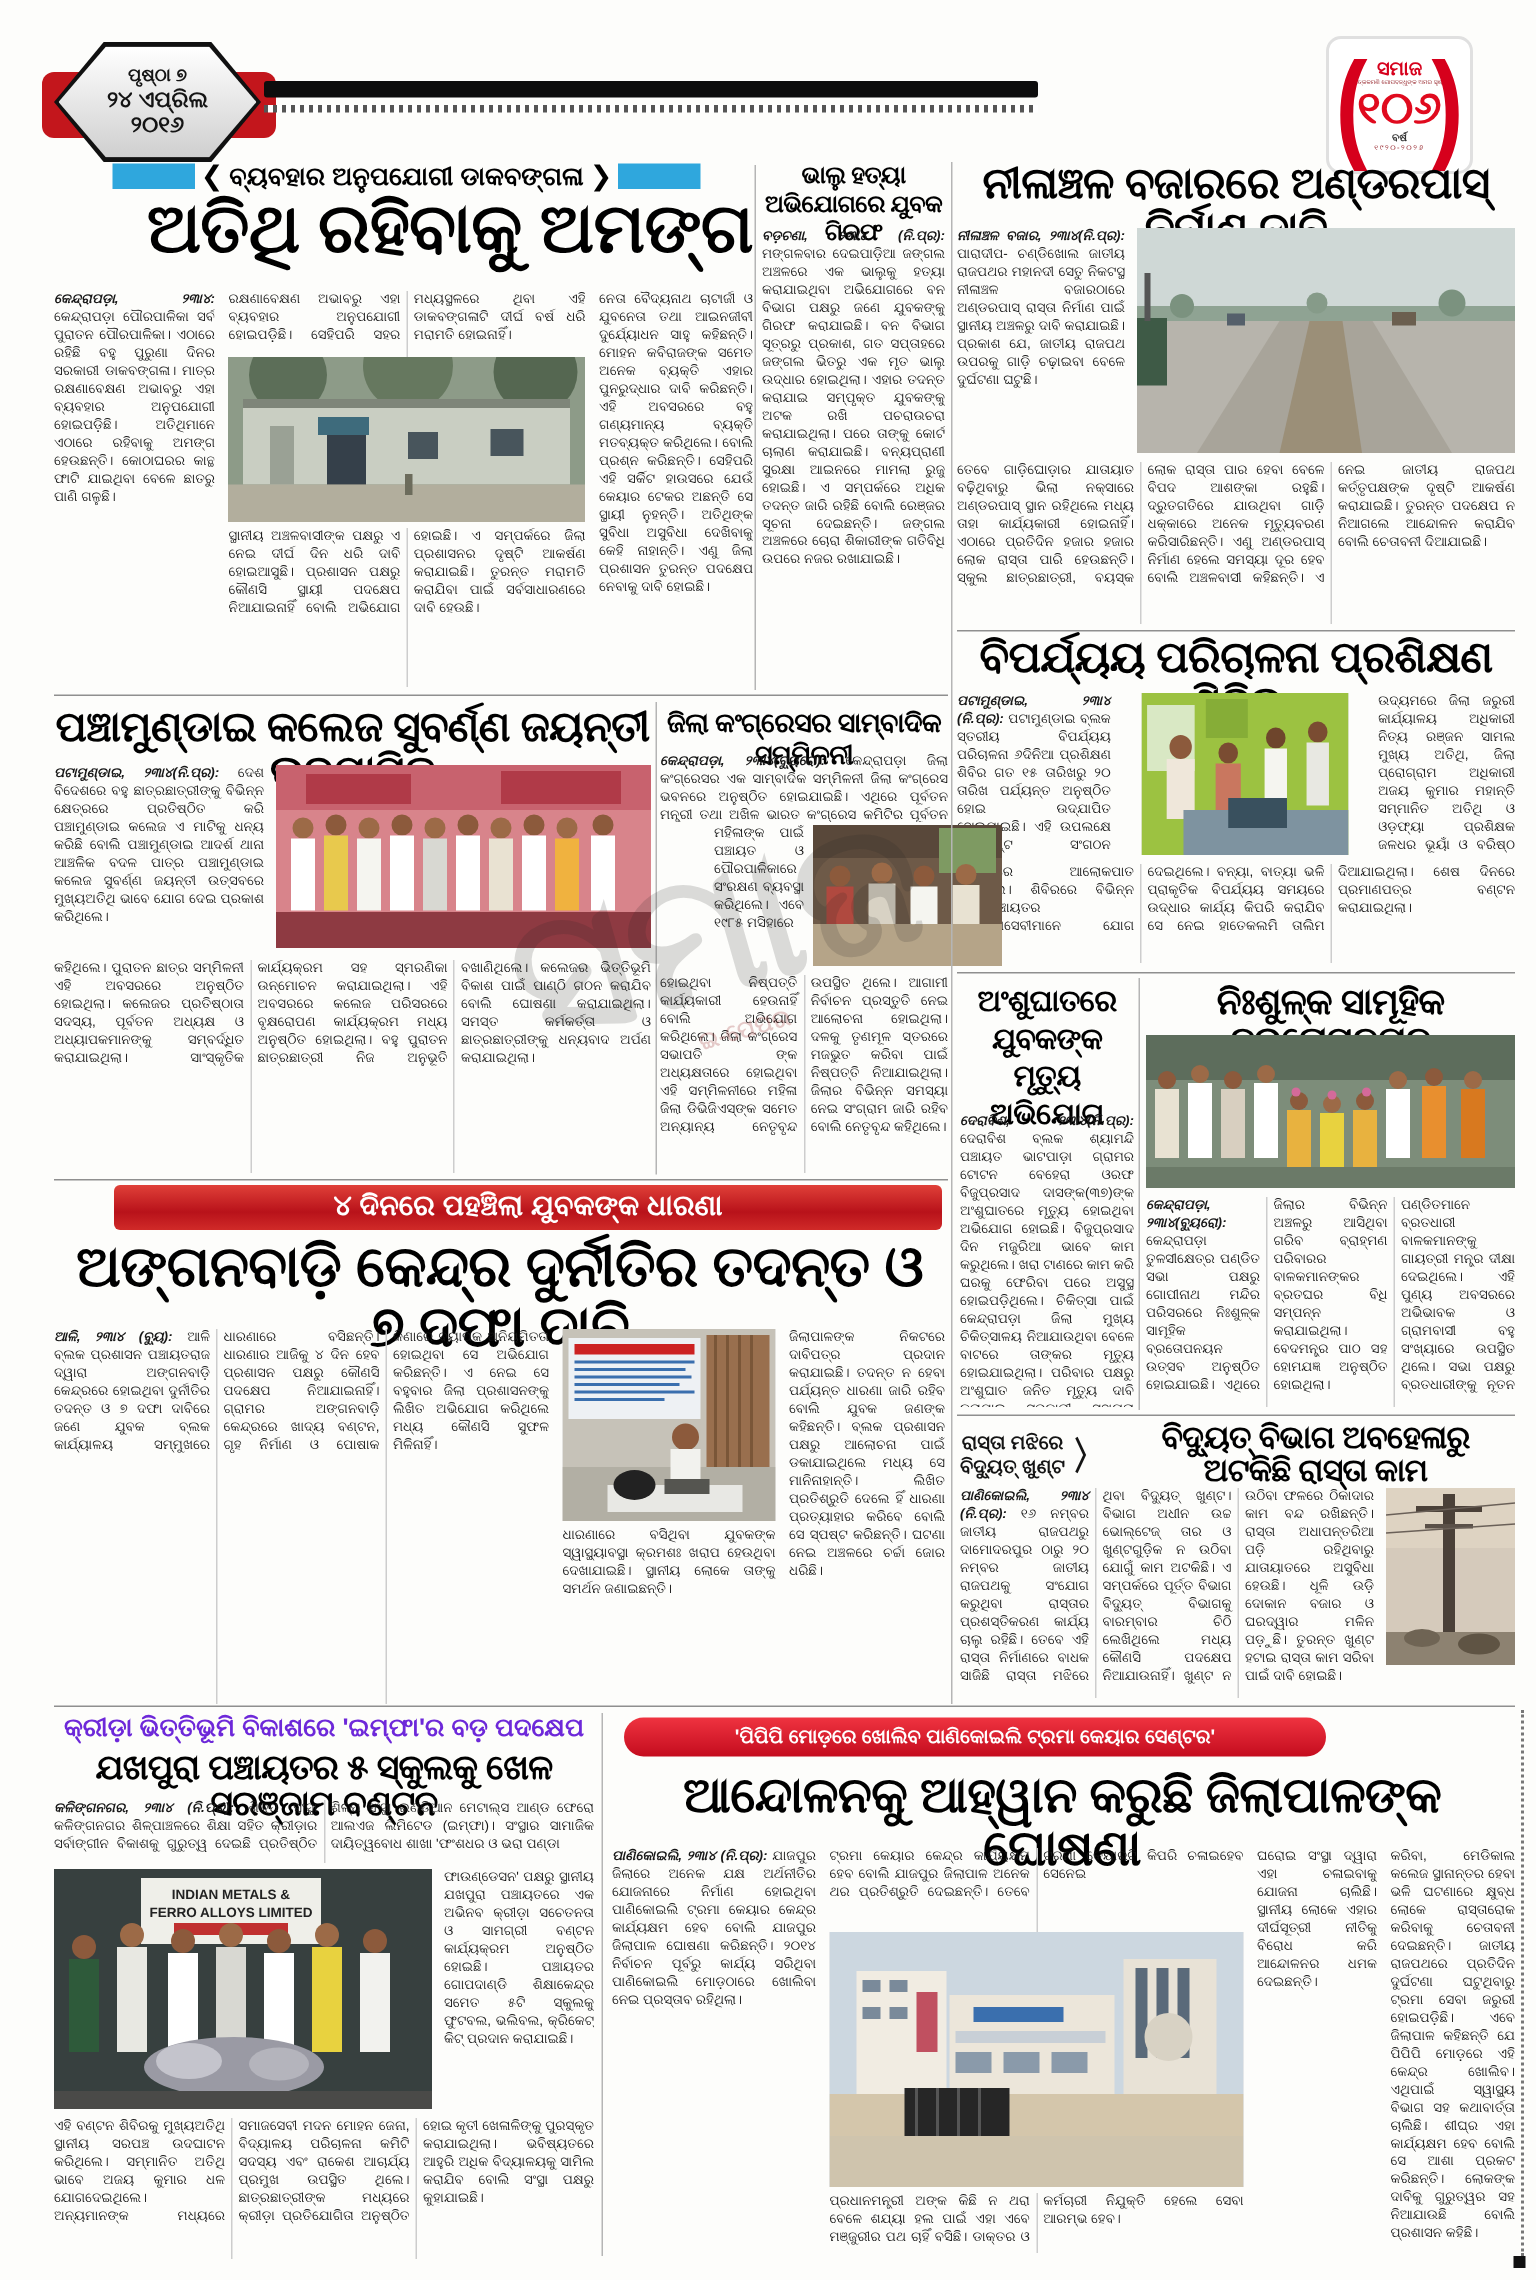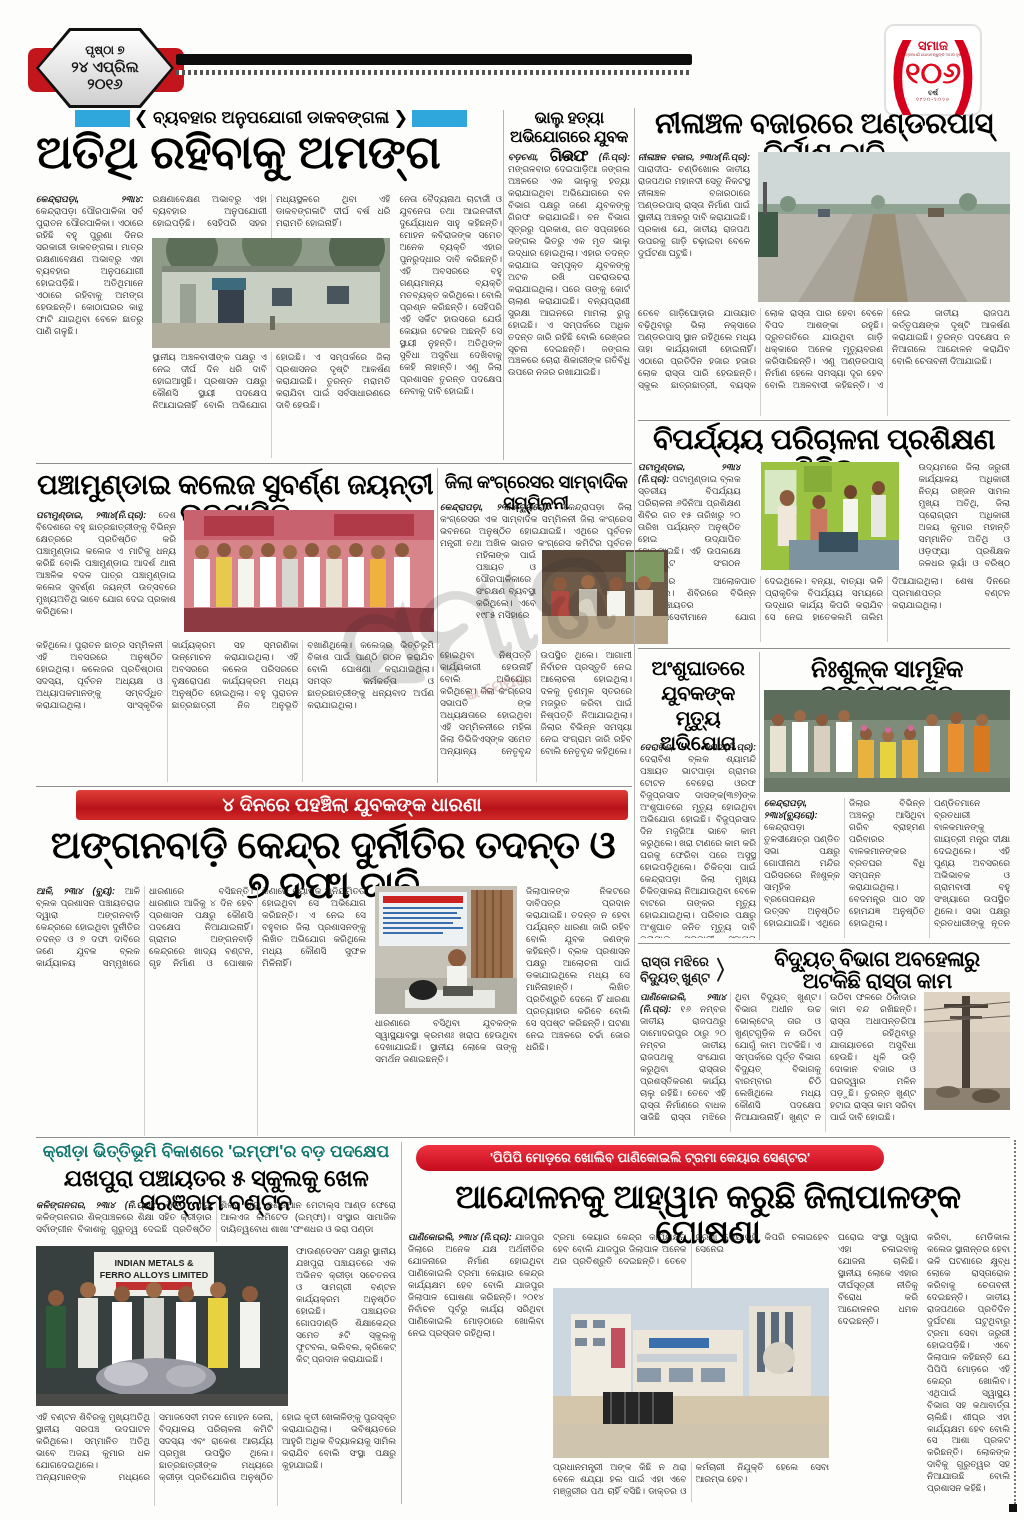--- a/index.html
+++ b/index.html
@@ -88,21 +88,21 @@
 
   <div class="abs" style="left:75px;top:107px;width:392px;">
     <div class="kicker-blue">
       <div class="bar"></div>
       <span class="brk">❮</span>
       <span class="txt">ବ୍ୟବହାର ଅନୁପଯୋଗୀ ଡାକବଙ୍ଗଳା</span>
       <span class="brk">❯</span>
       <div class="bar"></div>
     </div>
   </div>
-  <div class="abs hl" style="left:36px;top:128px;width:466px;font-size:46px;text-align:left;">ଅତିଥି ରହିବାକୁ ଅମଙ୍ଗ</div>
+  <div class="abs hl" style="left:36px;top:128px;width:466px;font-size:46px;text-align:right;">ଅତିଥି ରହିବାକୁ ଅମଙ୍ଗ</div>
   <div class="abs" style="left:36px;top:194px;width:466px;height:266px;display:flex;gap:9px;">
     <div class="body-t" style="width:112px;height:266px;">
       <span class="dl">କେନ୍ଦ୍ରାପଡ଼ା, ୨୩ା୪:</span>
       <span>କେନ୍ଦ୍ରାପଡ଼ା ପୌରପାଳିକା ସର୍ବ ପୁରାତନ ପୌରପାଳିକା। ଏଠାରେ ରହିଛି ବହୁ ପୁରୁଣା ଦିନର ସରକାରୀ ଡାକବଙ୍ଗଳା। ମାତ୍ର ରକ୍ଷଣାବେକ୍ଷଣ ଅଭାବରୁ ଏହା ବ୍ୟବହାର ଅନୁପଯୋଗୀ ହୋଇପଡ଼ିଛି। ଅତିଥିମାନେ ଏଠାରେ ରହିବାକୁ ଅମଙ୍ଗ ହେଉଛନ୍ତି। କୋଠାଘରର କାନ୍ଥ ଫାଟି ଯାଇଥିବା ବେଳେ ଛାତରୁ ପାଣି ଗଳୁଛି।</span>
     </div>
     <div style="width:238px;">
       <div class="body-t cols2" style="height:44px;">ରକ୍ଷଣାବେକ୍ଷଣ ଅଭାବରୁ ଏହା ବ୍ୟବହାର ଅନୁପଯୋଗୀ ହୋଇପଡ଼ିଛି। ସେହିପରି ସହର ମଧ୍ୟସ୍ଥଳରେ ଥିବା ଏହି ଡାକବଙ୍ଗଳାଟି ଦୀର୍ଘ ବର୍ଷ ଧରି ମରାମତି ହୋଇନାହିଁ।</div>
       <svg class="photo" width="238" height="110" viewBox="0 0 238 110" preserveAspectRatio="none">
         <rect width="238" height="110" fill="#8d9b88"></rect>
         <circle cx="40" cy="12" r="26" fill="#5c6e58"></circle>
@@ -341,21 +341,21 @@
       <rect x="20" y="12" width="44" height="4" fill="#4a4038"></rect>
       <rect x="26" y="24" width="32" height="3" fill="#5a5048"></rect>
       <line x1="0" y1="18" x2="86" y2="10" stroke="#6a6058" stroke-width="1"></line>
       <line x1="0" y1="30" x2="86" y2="24" stroke="#6a6058" stroke-width="1"></line>
       <rect y="96" width="86" height="22" fill="#8d8271"></rect>
       <ellipse cx="24" cy="100" rx="12" ry="6" fill="#6f6454"></ellipse>
       <ellipse cx="62" cy="104" rx="14" ry="7" fill="#5f5444"></ellipse>
     </svg>
   </div>
 
-  <div class="abs" style="left:36px;top:1142px;width:360px;text-align:center;font-size:17px;font-weight:800;color:#0f766e;">କ୍ରୀଡ଼ା ଭିତ୍ତିଭୂମି ବିକାଶରେ 'ଇମ୍ଫା'ର ବଡ଼ ପଦକ୍ଷେପ</div>
+  <div class="abs" style="left:36px;top:1142px;width:360px;text-align:center;font-size:17px;font-weight:800;color:#6d28d9;">କ୍ରୀଡ଼ା ଭିତ୍ତିଭୂମି ବିକାଶରେ 'ଇମ୍ଫା'ର ବଡ଼ ପଦକ୍ଷେପ</div>
   <div class="abs hl" style="left:36px;top:1166px;width:360px;font-size:23px;text-align:center;">ଯଖପୁରା ପଞ୍ଚାୟତର ୫ ସ୍କୁଲକୁ ଖେଳ ସରଞ୍ଜାମ ବଣ୍ଟନ</div>
   <div class="abs body-t cols2" style="left:36px;top:1200px;width:360px;height:42px;">
     <span class="dl">କଳିଙ୍ଗନଗର, ୨୩ା୪ (ନି.ପ୍ର):</span>
     <span>ଶିଳ୍ପ ସଂସ୍ଥା କଳିଙ୍ଗନଗର ଶିଳ୍ପାଞ୍ଚଳରେ ଶିକ୍ଷା ସହିତ କ୍ରୀଡ଼ାର ସର୍ବାଙ୍ଗୀନ ବିକାଶକୁ ଗୁରୁତ୍ୱ ଦେଇଛି ପ୍ରତିଷ୍ଠିତ ଶିଳ୍ପ ସଂସ୍ଥା ଇଣ୍ଡିଆନ ମେଟାଲ୍ସ ଆଣ୍ଡ ଫେରୋ ଆଲଏଜ ଲିମିଟେଡ (ଇମ୍ଫା)। ସଂସ୍ଥାର ସାମାଜିକ ଦାୟିତ୍ୱବୋଧ ଶାଖା 'ଫଂଶଧର ଓ ଭରା ପଣ୍ଡା</span>
   </div>
   <div class="abs" style="left:36px;top:1246px;width:360px;display:flex;gap:8px;">
     <svg class="photo" width="252" height="160" viewBox="0 0 252 160" preserveAspectRatio="none">
       <rect width="252" height="160" fill="#37403f"></rect>
       <rect x="58" y="6" width="120" height="44" fill="#efefe9"></rect>
       <text x="118" y="20" font-size="9" font-weight="bold" fill="#222" text-anchor="middle">INDIAN METALS &amp;</text>

